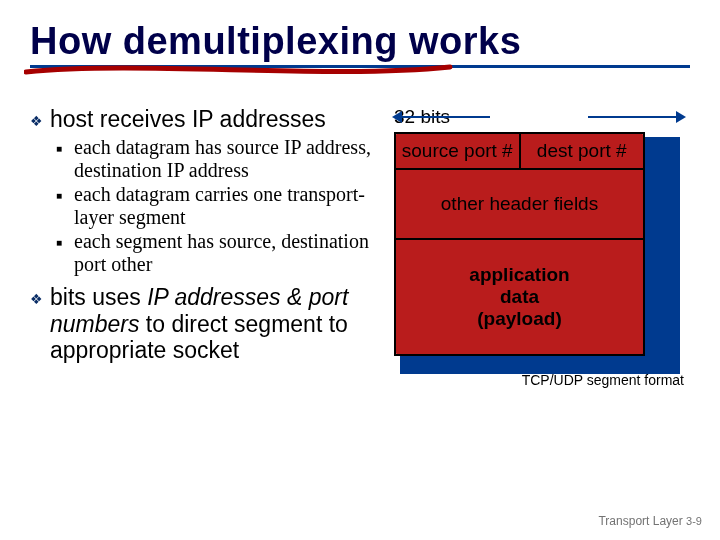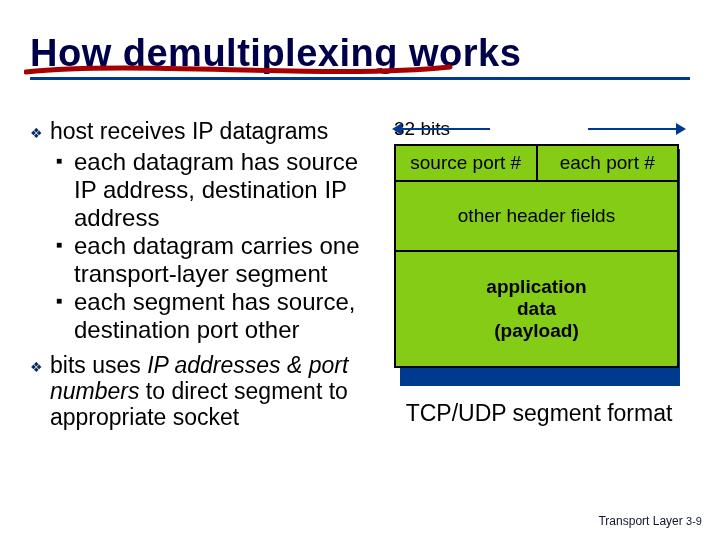--- a/index.html
+++ b/index.html
@@ -1,69 +1,69 @@
 <!DOCTYPE html>
 <html><head>
 <meta charset="utf-8">
 <style>
   * { box-sizing: border-box; margin: 0; padding: 0; }
   html, body { width: 720px; height: 540px; background: #fff; font-family: Georgia, 'Times New Roman', serif; color: #000; }
-  .slide { width: 720px; height: 540px; position: relative; padding: 32px 30px 10px 30px; }
+  .slide { width: 720px; height: 540px; position: relative; padding: 20px 30px 10px 30px; }
   .title-wrap { position: relative; padding-bottom: 8px; }
   .title { font-family: 'Gill Sans', 'Trebuchet MS', Verdana, sans-serif; font-size: 38px; font-weight: 600; color: #00004a; letter-spacing: 0.5px; }
   .title-underline-blue { border-bottom: 3px solid #003a8f; width: 100%; margin-top: 2px; }
   .red-swoosh { position: absolute; left: 24px; top: 62px; }
   .body { display: flex; margin-top: 30px; }
   .col-left { width: 360px; padding-right: 6px; }
   .col-right { width: 300px; padding-left: 4px; }
   .bullet-row { display: flex; align-items: flex-start; margin-bottom: 4px; }
   .di-icon { font-size: 14px; color: #0a2d66; margin-top: 7px; width: 20px; flex-shrink: 0; }
   .bullet-text { font-family: 'Gill Sans', 'Trebuchet MS', Verdana, sans-serif; font-size: 23px; line-height: 1.15; }
   .sub-list { margin-left: 26px; margin-top: 2px; margin-bottom: 8px; }
   .sub-row { display: flex; align-items: flex-start; margin-bottom: 1px; }
   .sq-icon { font-size: 10px; color: #000; margin-top: 7px; width: 18px; flex-shrink: 0; }
-  .sub-text { font-family: Liberation Sans, sans-serif; font-size: 24px; line-height: 1.15; }
+  .sub-text { font-family: Liberation Serif, serif; font-size: 20px; line-height: 1.15; }
   em, .italic { font-style: italic; }
   .diagram { position: relative; width: 290px; margin-top: 0; }
   .bits-row { text-align: left; font-family: 'Gill Sans', 'Trebuchet MS', Verdana, sans-serif; font-size: 19px; margin-bottom: 4px; position: relative; }
   .bits-line { position: absolute; top: 10px; height: 2px; background: #003a8f; }
   .bits-line.left { left: 4px; width: 92px; }
   .bits-line.right { right: 4px; width: 92px; }
   .arrow-l { position: absolute; top: 5px; left: -2px; width: 0; height: 0; border-top: 6px solid transparent; border-bottom: 6px solid transparent; border-right: 10px solid #003a8f; }
   .arrow-r { position: absolute; top: 5px; right: -2px; width: 0; height: 0; border-top: 6px solid transparent; border-bottom: 6px solid transparent; border-left: 10px solid #003a8f; }
   .seg-shadow { position: relative; }
   .seg-shadow::before { content: ""; position: absolute; top: 5px; left: 6px; width: 280px; height: 237px; background: #003a8f; z-index: 0; }
-  .seg-table { position: relative; z-index: 1; width: 285px; border-collapse: collapse; background: #84cc16; border-radius: 8px; }
+  .seg-table { position: relative; z-index: 1; width: 251px; border-collapse: collapse; background: #b91c1c; border-radius: 8px; }
   .seg-table td { border: 2px solid #000; text-align: center; font-family: 'Gill Sans', 'Trebuchet MS', Verdana, sans-serif; font-size: 19px; padding: 6px 4px; }
   .seg-table .ports td { width: 50%; height: 34px; }
   .seg-table .hdr td { height: 70px; }
   .seg-table .payload td { height: 116px; font-weight: bold; }
-  .caption { text-align: center; font-family: 'Gill Sans', 'Trebuchet MS', Verdana, sans-serif; font-size: 23px; margin-top: 32px; }
-  .footer { position: absolute; bottom: 12px; right: 18px; font-family: 'Gill Sans', 'Trebuchet MS', Verdana, sans-serif; font-size: 12px; color: #0f172a; }
+  .caption { text-align: right; font-family: 'Gill Sans', 'Trebuchet MS', Verdana, sans-serif; font-size: 14px; margin-top: 16px; }
+  .footer { position: absolute; bottom: 12px; right: 18px; font-family: 'Gill Sans', 'Trebuchet MS', Verdana, sans-serif; font-size: 12px; color: #737373; }
   .footer .pg { font-size: 11px; }
 </style>
 </head>
 <body>
 
 <div class="slide">
 
   <div class="title-wrap">
     <div class="title">How demultiplexing works</div>
     <div class="title-underline-blue"></div>
   </div>
   <svg class="red-swoosh" width="430" height="18">
     <path d="M2 10 C 120 -2, 300 18, 426 5" stroke="#a60000" stroke-width="5" fill="none" stroke-linecap="round"></path>
   </svg>
 
   <div class="body">
     <div class="col-left">
 
       <div class="bullet-row">
         <span class="di-icon">❖</span>
-        <span class="bullet-text">host receives IP datagrams</span>
+        <span class="bullet-text">host receives IP addresses</span>
       </div>
       <div class="sub-list">
         <div class="sub-row">
           <span class="sq-icon">■</span>
           <span class="sub-text">each datagram has source IP address, destination IP address</span>
         </div>
         <div class="sub-row">
           <span class="sq-icon">■</span>
           <span class="sub-text">each datagram carries one transport-layer segment</span>
         </div>
@@ -89,21 +89,21 @@
           <span class="bits-line left"></span>
           <span>32 bits</span>
           <span class="bits-line right"></span>
           <span class="arrow-r"></span>
         </div>
         <div class="seg-shadow">
           <table class="seg-table">
             <tbody>
                 <tr class="ports">
               <td>source port #</td>
-              <td>each port #</td>
+              <td>dest port #</td>
             </tr>
             <tr class="hdr">
               <td colspan="2">other header fields</td>
             </tr>
             <tr class="payload">
               <td colspan="2">
                 <div>application</div>
                 <div>data</div>
                 <div>(payload)</div>
               </td>

